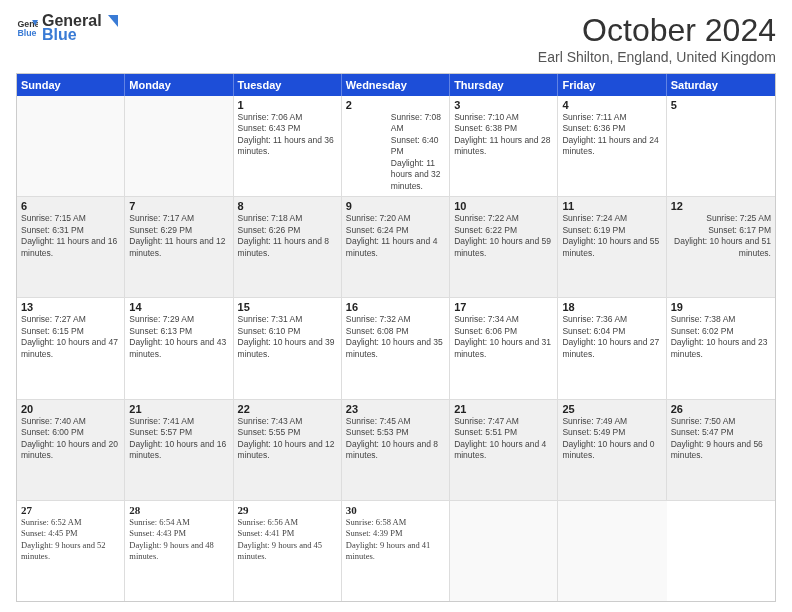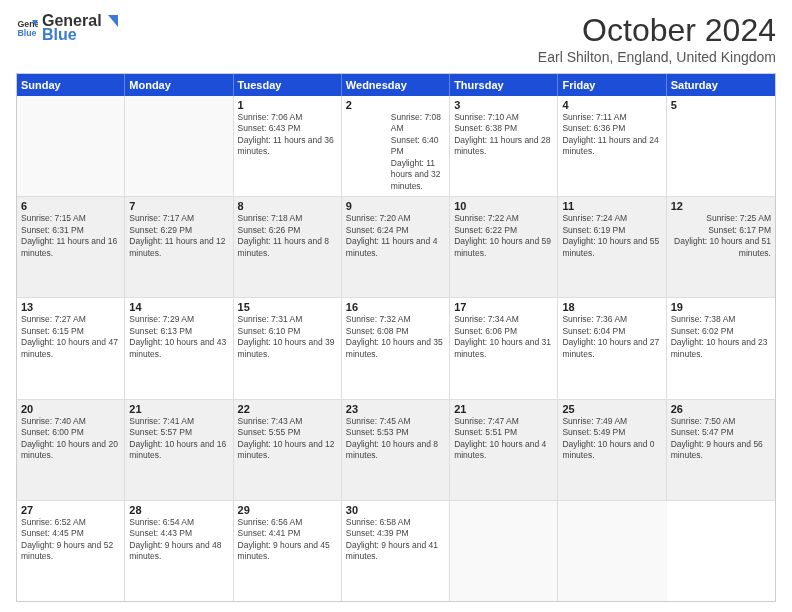--- a/index.html
+++ b/index.html
@@ -69,21 +69,21 @@
       flex: 1;
       display: flex;
       flex-direction: column;
     }
     .cal-row {
       display: grid;
       grid-template-columns: repeat(7, 1fr);
       flex: 1;
       border-bottom: 1px solid #ddd;
     }
-    .cal-row:last-child { border-bottom: none; }
+    .cal-row:last-child { border-bottom: none; font-family: Liberation Serif, serif; }
     .cal-cell {
       border-right: 1px solid #ddd;
       padding: 3px 4px;
       font-size: 9px;
       color: #444;
       vertical-align: top;
       min-height: 0;
     }
     .cal-cell:last-child { border-right: none; }
     .cal-cell.empty { background: #f9f9f9; }

